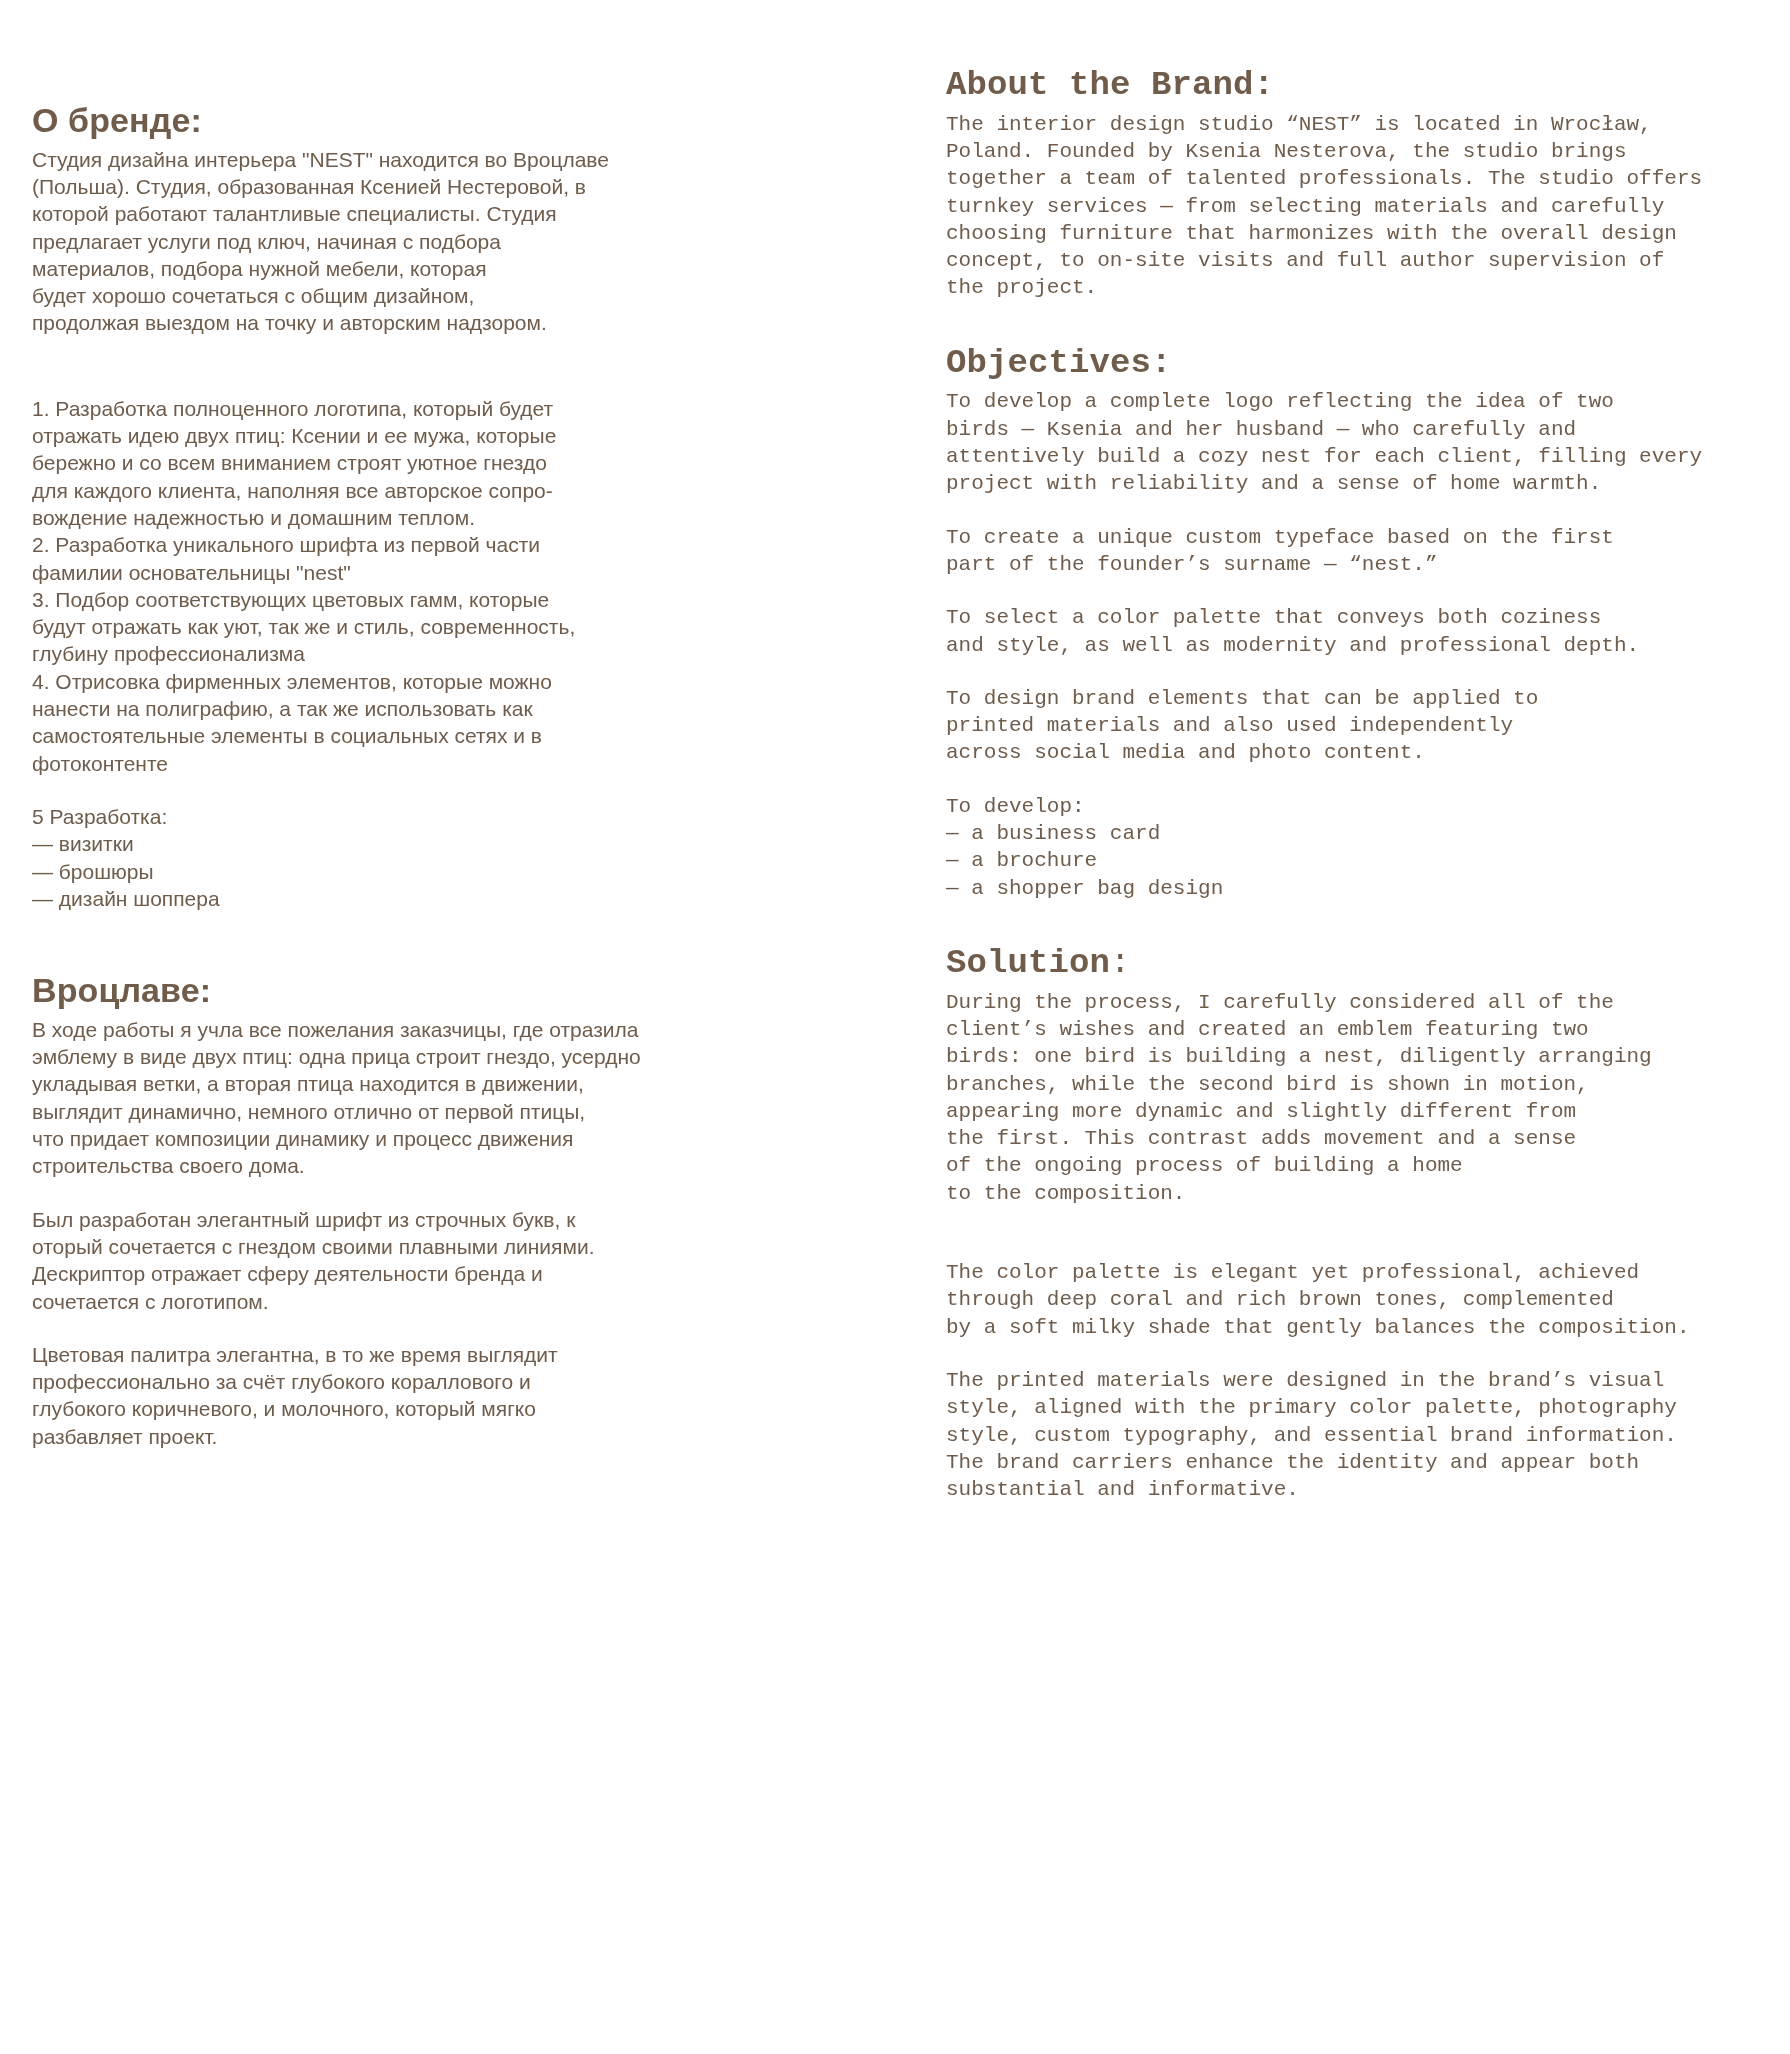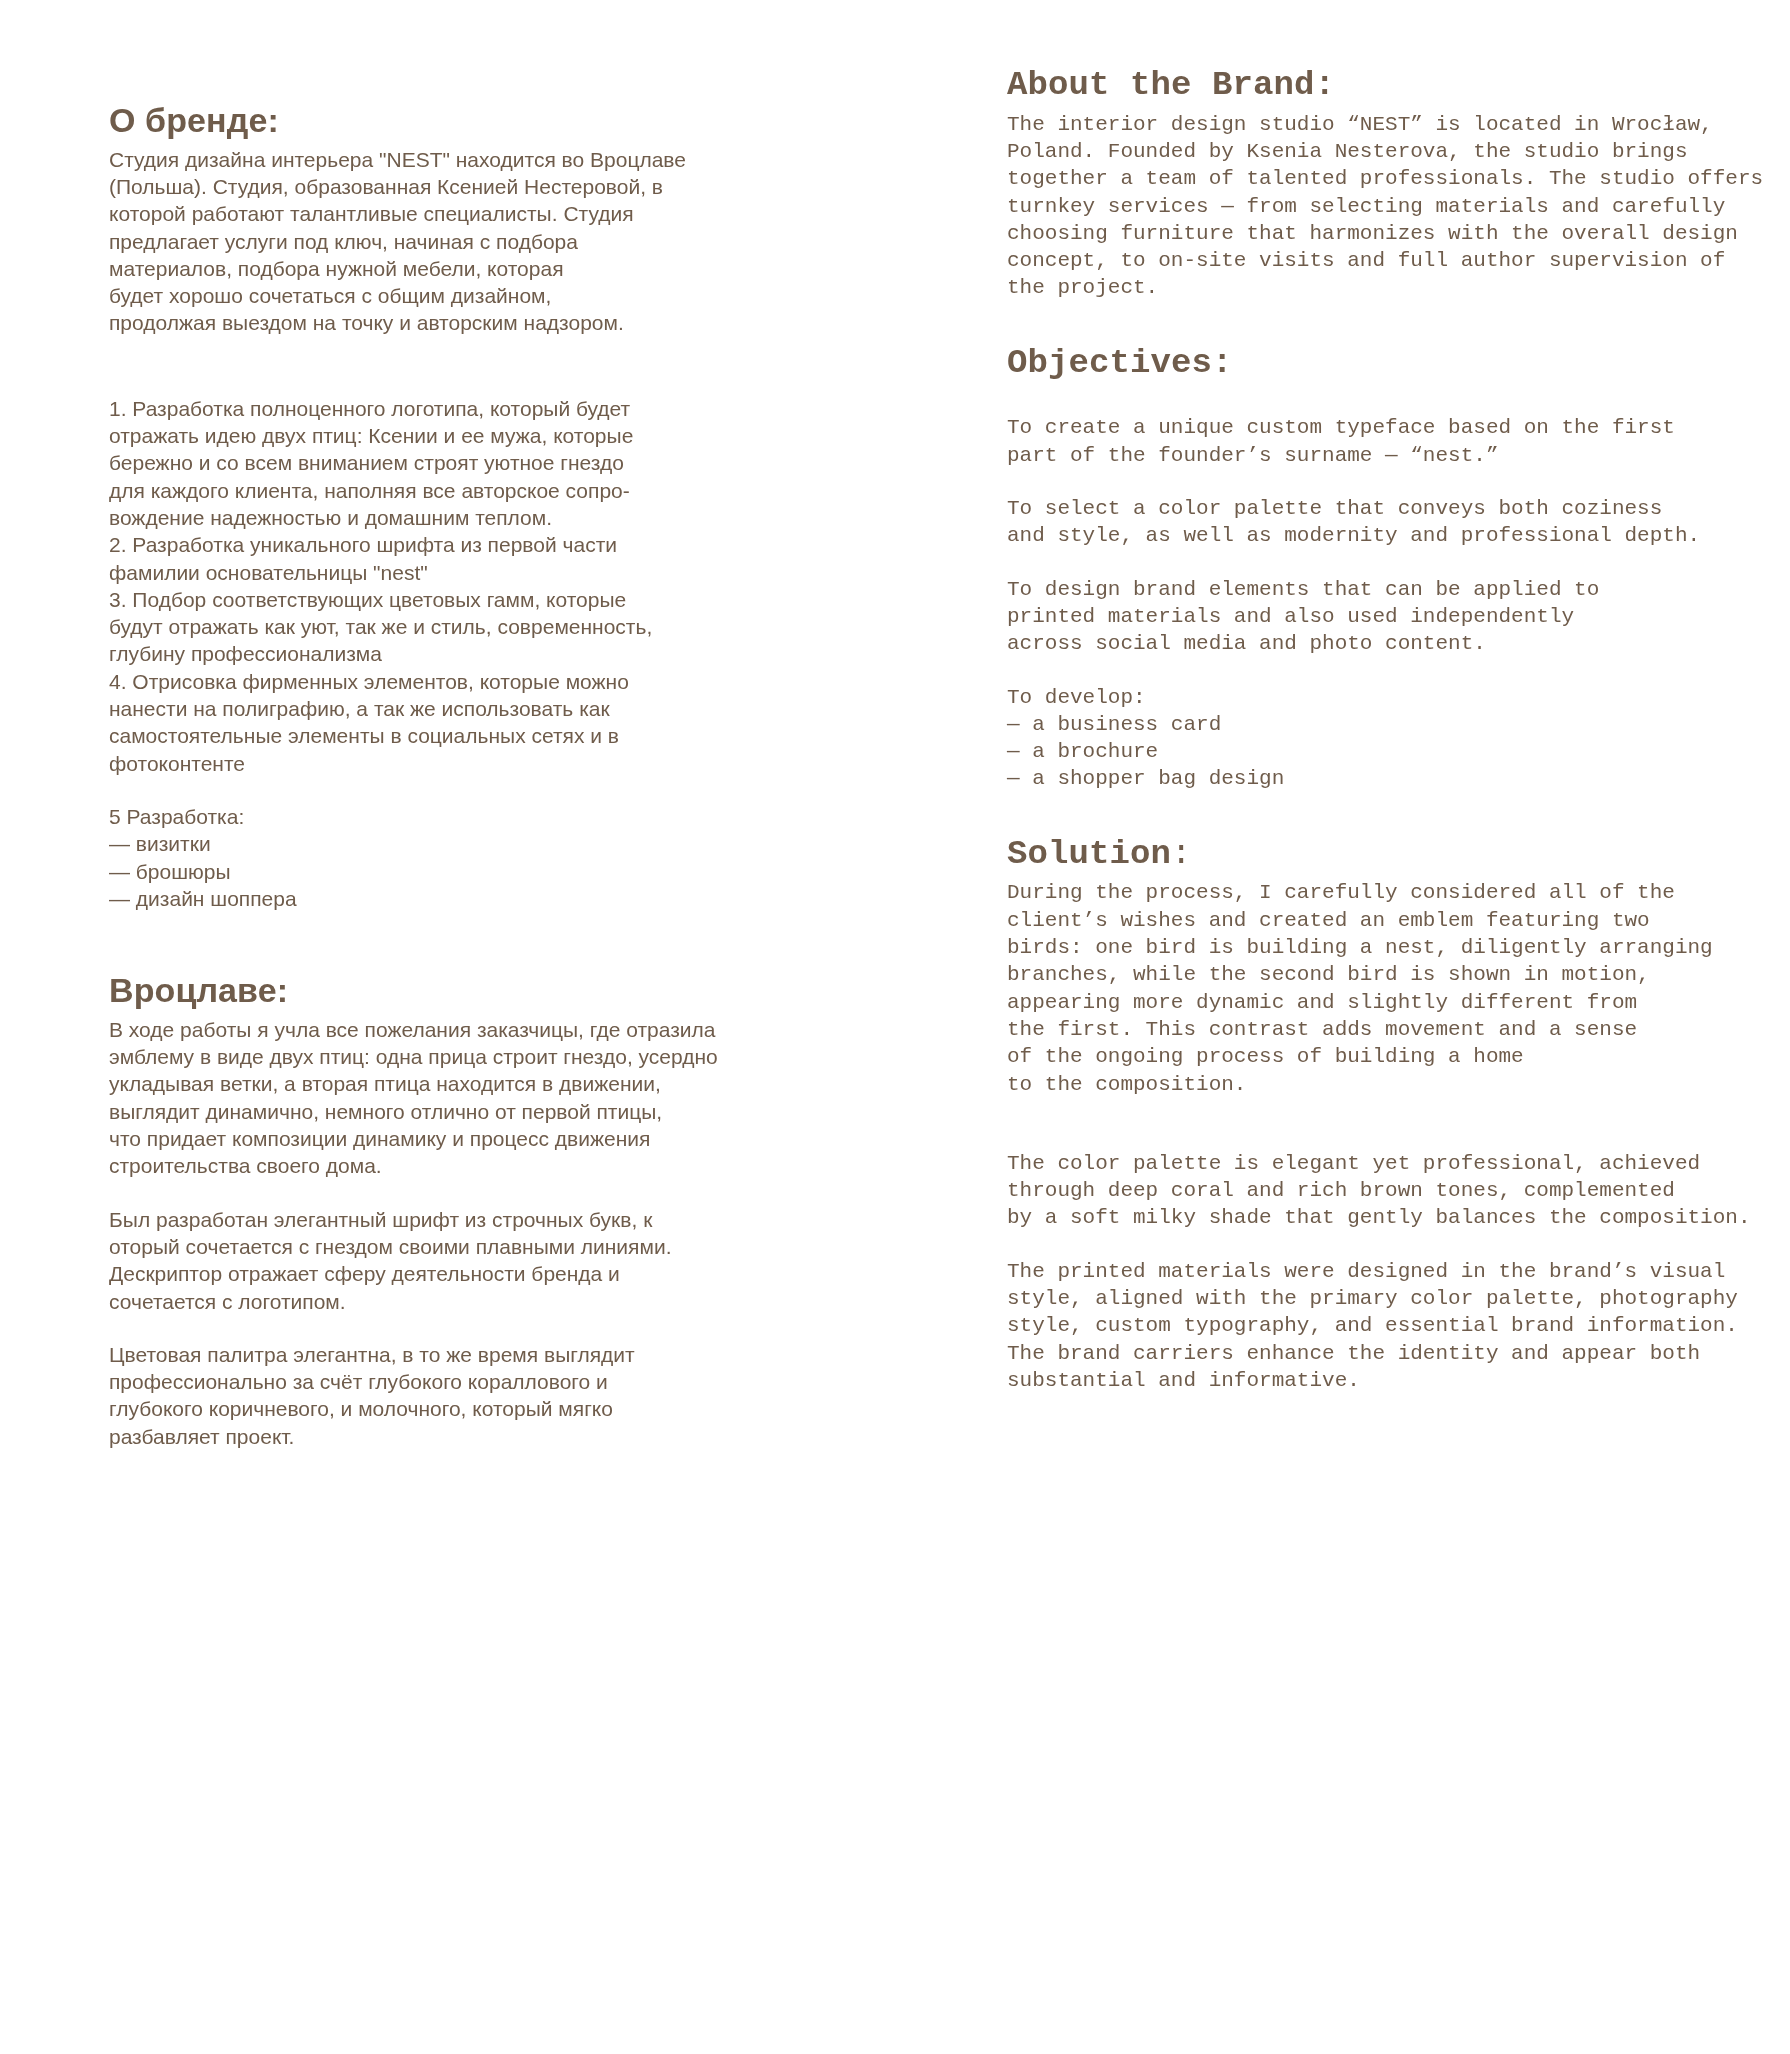--- a/index.html
+++ b/index.html
@@ -12,24 +12,24 @@
     min-height: 2055px;
     font-family: "Liberation Sans", sans-serif;
     color: #6b5a4a;
     -webkit-font-smoothing: antialiased;
   }
   .page {
     position: relative;
     width: 1791px;
     min-height: 2055px;
     box-sizing: border-box;
-    padding: 65px 75px 37px 109px;
+    padding: 65px 75px 37px 32px;
     display: flex;
     flex-direction: row;
-    gap: 59px;
+    gap: 75px;
   }
   .column {
     flex: 0 0 auto;
     box-sizing: border-box;
   }
   .col-left {
     width: 839px;
     padding-top: 35px;
   }
   .col-right {
@@ -136,20 +136,24 @@
 turnkey services — from selecting materials and carefully
 choosing furniture that harmonizes with the overall design
 concept, to on-site visits and full author supervision of
 the project.</p>
     </div>
 
     <div class="gap-md"></div>
 
     <div class="section">
       <h2 class="heading">Objectives:</h2>
+      <p class="para">To develop a complete logo reflecting the idea of two
+birds — Ksenia and her husband — who carefully and
+attentively build a cozy nest for each client, filling every
+project with reliability and a sense of home warmth.</p>
       <div class="gap-sm"></div>
       <p class="para">To create a unique custom typeface based on the first
 part of the founder’s surname — “nest.”</p>
       <div class="gap-sm"></div>
       <p class="para">To select a color palette that conveys both coziness
 and style, as well as modernity and professional depth.</p>
       <div class="gap-sm"></div>
       <p class="para">To design brand elements that can be applied to
 printed materials and also used independently
 across social media and photo content.</p>

